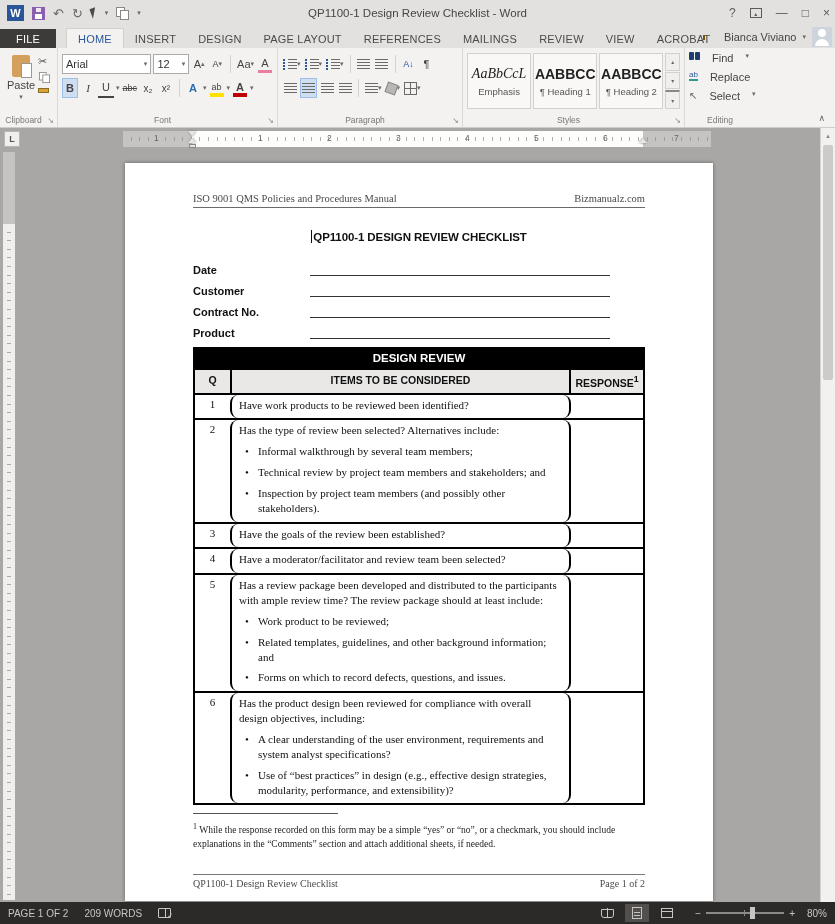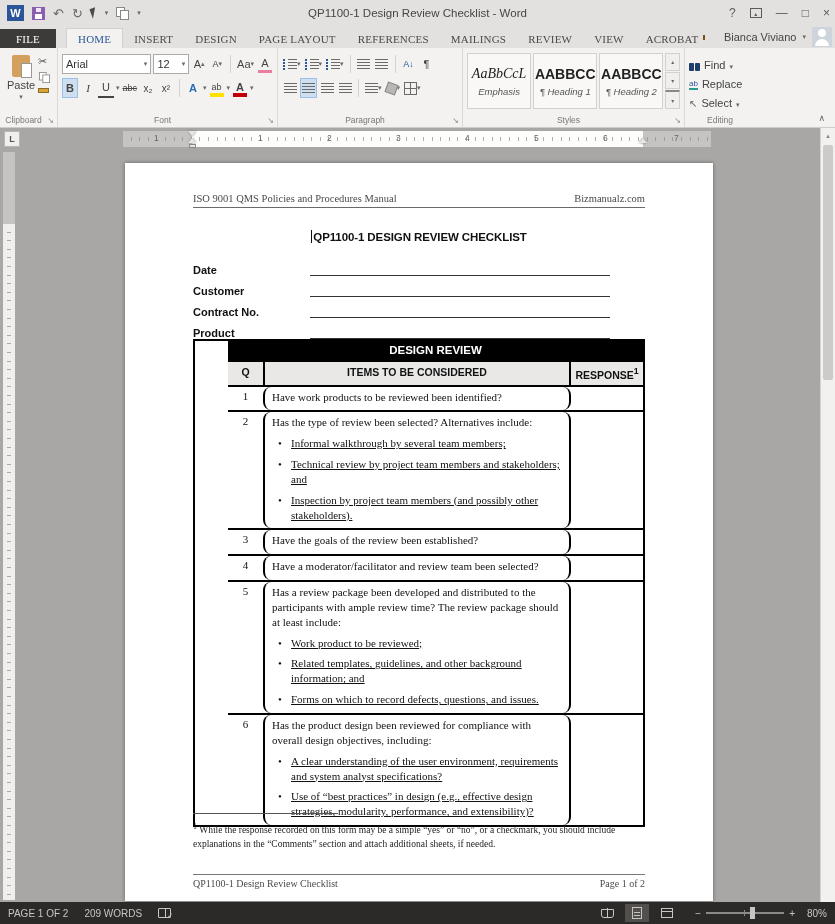--- a/index.html
+++ b/index.html
@@ -25,21 +25,21 @@
   .mini-caret { font-size:7px; color:#6b6a68; }
   .win-title { position:absolute; left:50%; transform:translateX(-50%); font-size:11.5px; color:#474645; white-space:nowrap; }
   .win-controls { position:absolute; right:5px; top:0; height:26px; display:flex; align-items:center; gap:14px; }
   .win-btn { font-size:12px; color:#5d5c5a; line-height:26px; }
   .ribbon-opt-ico { width:12px; height:10px; border:1px solid #5d5c5a; display:flex; align-items:center;
                     justify-content:center; font-size:6px; color:#5d5c5a; }
 
   
   .tabrow { position:absolute; top:26px; left:0; right:0; height:22px; background:#e3e1df;
             display:flex; align-items:flex-end; }
-  .tab { padding:4px 11px 3px; font-size:11px; color:#4a4a4a; letter-spacing:.2px;font-family:Liberation Serif, serif; }
+  .tab { padding:4px 11px 3px; font-size:11px; color:#4a4a4a; letter-spacing:.2px; }
   .tab.file { background:#3c3b39; color:#fff; padding:4px 16px 3px; margin-right:10px; }
   .tab.active { background:#f3f2f1; color:#2b579a; border:1px solid #d4d0ce; border-bottom:none; }
   .account { position:absolute; right:3px; top:0; height:22px; display:flex; align-items:center; gap:6px; }
   .warn-tri { position:relative; width:12px; height:10px; }
   .warn-tri .t { width:0; height:0; border-left:6px solid transparent; border-right:6px solid transparent;
                  border-bottom:10px solid #e9a43c; }
   .warn-tri .e { position:absolute; top:3px; left:5px; width:2px; height:5px; background:#7a5210; }
   .account .uname { font-size:11px; color:#444;margin-left:8px; }
   .avatar { width:20px; height:20px; background:#cdd4db; position:relative; }
   .avatar .head { position:absolute; top:2px; left:6px; width:8px; height:8px; border-radius:50%; background:#fff; }
@@ -82,28 +82,28 @@
     background:
       linear-gradient(#6b6a68,#6b6a68) 50% 0/1px 100% no-repeat,
       linear-gradient(#6b6a68,#6b6a68) 0 50%/100% 1px no-repeat; }
   .shade-ico { width:11px; height:11px; background:#b9b7b4; transform:rotate(20deg); border:1px solid #8a8886; }
 
   .styles-panel { display:flex; height:56px; margin-top:1px; }
   .style-card { width:66px; height:56px; background:#f9f8f7; border:1px solid #d4d0ce; margin-right:2px;
                 display:flex; flex-direction:column; align-items:center; justify-content:center;
                 overflow:hidden; }
   .style-sample { font-size:14px; color:#222; white-space:nowrap; }
-  .style-name { font-size:9.5px; color:#555; margin-top:4px; white-space:nowrap;font-style:italic; }
+  .style-name { font-size:9.5px; color:#555; margin-top:4px; white-space:nowrap; }
   .styles-scroll { width:15px; display:flex; flex-direction:column; gap:1px; }
   .sbtn { flex:1; background:#f0efed; border:1px solid #d4d0ce; font-size:6px; color:#6b6a68;
           display:flex; align-items:center; justify-content:center; }
   .sbtn.more { border-top:2px solid #8a8886; }
 
   .edit-group { width:80px; }
-  .edit-row { display:flex; align-items:flex-end; gap:4px; height:19px; font-size:11px; color:#444; }
+  .edit-row { display:flex; align-items:flex-start; gap:12px; height:19px; font-size:11px; color:#444; }
   .binoc { display:flex; gap:1px; }
   .binoc span { width:5px; height:8px; background:#1f3d6b; border-radius:1px; }
   .repl-ico { font-size:8px; color:#2b579a; border-bottom:2px solid #2e9a8f; line-height:8px; }
   .collapse-ribbon { position:absolute; right:10px; bottom:4px; font-size:9px; color:#6b6a68; }
 
   
   .docarea { position:absolute; top:128px; left:0; right:0; bottom:22px; background:#a8a7a5; }
   .tabsel { position:absolute; left:4px; top:3px; width:16px; height:16px; background:#f0efed;
             border:1px solid #b8b6b4; font-size:9px; color:#555; display:flex; align-items:center;
             justify-content:center; font-weight:bold; }
@@ -135,31 +135,31 @@
                  font-family:"Liberation Serif",serif; font-size:10.5px; color:#4a4a4a;
                  border-bottom:1px solid #6a6a6a; padding-bottom:3px; }
   .doc-title { position:absolute; top:67px; left:0; right:0; text-align:center; font-weight:bold;
                font-size:11.5px; color:#111; letter-spacing:-.1px; }
   .caret-bar { display:inline-block; width:1px; height:13px; background:#111; vertical-align:-2px; margin-right:1px; }
   .fields { position:absolute; top:92px; left:68px; right:68px; }
   .field { display:flex; align-items:flex-end; height:21px; }
   .field-label { width:117px; font-weight:bold; font-size:11px; color:#111; }
   .field-line { width:300px; border-bottom:1.5px solid #333; height:16px; }
 
-  .tbl { position:absolute; top:176px; left:68px; width:452px; border:2px solid #000; background:#fff;padding-left:33px; }
+  .tbl { position:absolute; top:184px; left:68px; width:452px; border:2px solid #000; background:#fff; }
   .tbl-title { background:#000; color:#fff; text-align:center; font-weight:bold; font-size:11.5px; padding:3px 0 4px; }
   .tbl-head { display:grid; grid-template-columns:35px 1fr 72px; background:#e9e8e7; font-weight:bold;
               font-size:10.5px; color:#111; border-top:2px solid #000; }
   .tbl-head > div { padding:4px 2px; text-align:center; }
   .tbl-head .mid { border-left:2px solid #000; border-right:2px solid #000; }
   .trow { display:grid; grid-template-columns:35px 1fr 72px; border-top:2px solid #000;
           font-family:"Liberation Serif",serif; font-size:11px; color:#111; }
   .trow .num { text-align:center; padding:3px 0; }
   .trow .items { border-left:2px solid #000; border-right:2px solid #000; padding:3px 7px 6px; line-height:1.35;border-radius:8px; }
-  .bullet { position:relative; padding-left:19px; margin-top:6px;text-decoration:underline; }
+  .bullet { position:relative; padding-left:19px; margin-top:6px; }
   .bullet::before { content:"•"; position:absolute; left:6px; }
 
   .footnote { position:absolute; top:650px; left:68px; right:68px; font-family:"Liberation Serif",serif;
               font-size:9.5px; color:#222; line-height:1.45; }
   .footnote .sep { width:145px; border-top:1px solid #555; margin-bottom:7px; }
   .page-footer { position:absolute; top:711px; left:68px; right:68px; border-top:1px solid #777;
                  padding-top:3px; display:flex; justify-content:space-between;
                  font-family:"Liberation Serif",serif; font-size:10px; color:#4a4a4a; }
 
   

